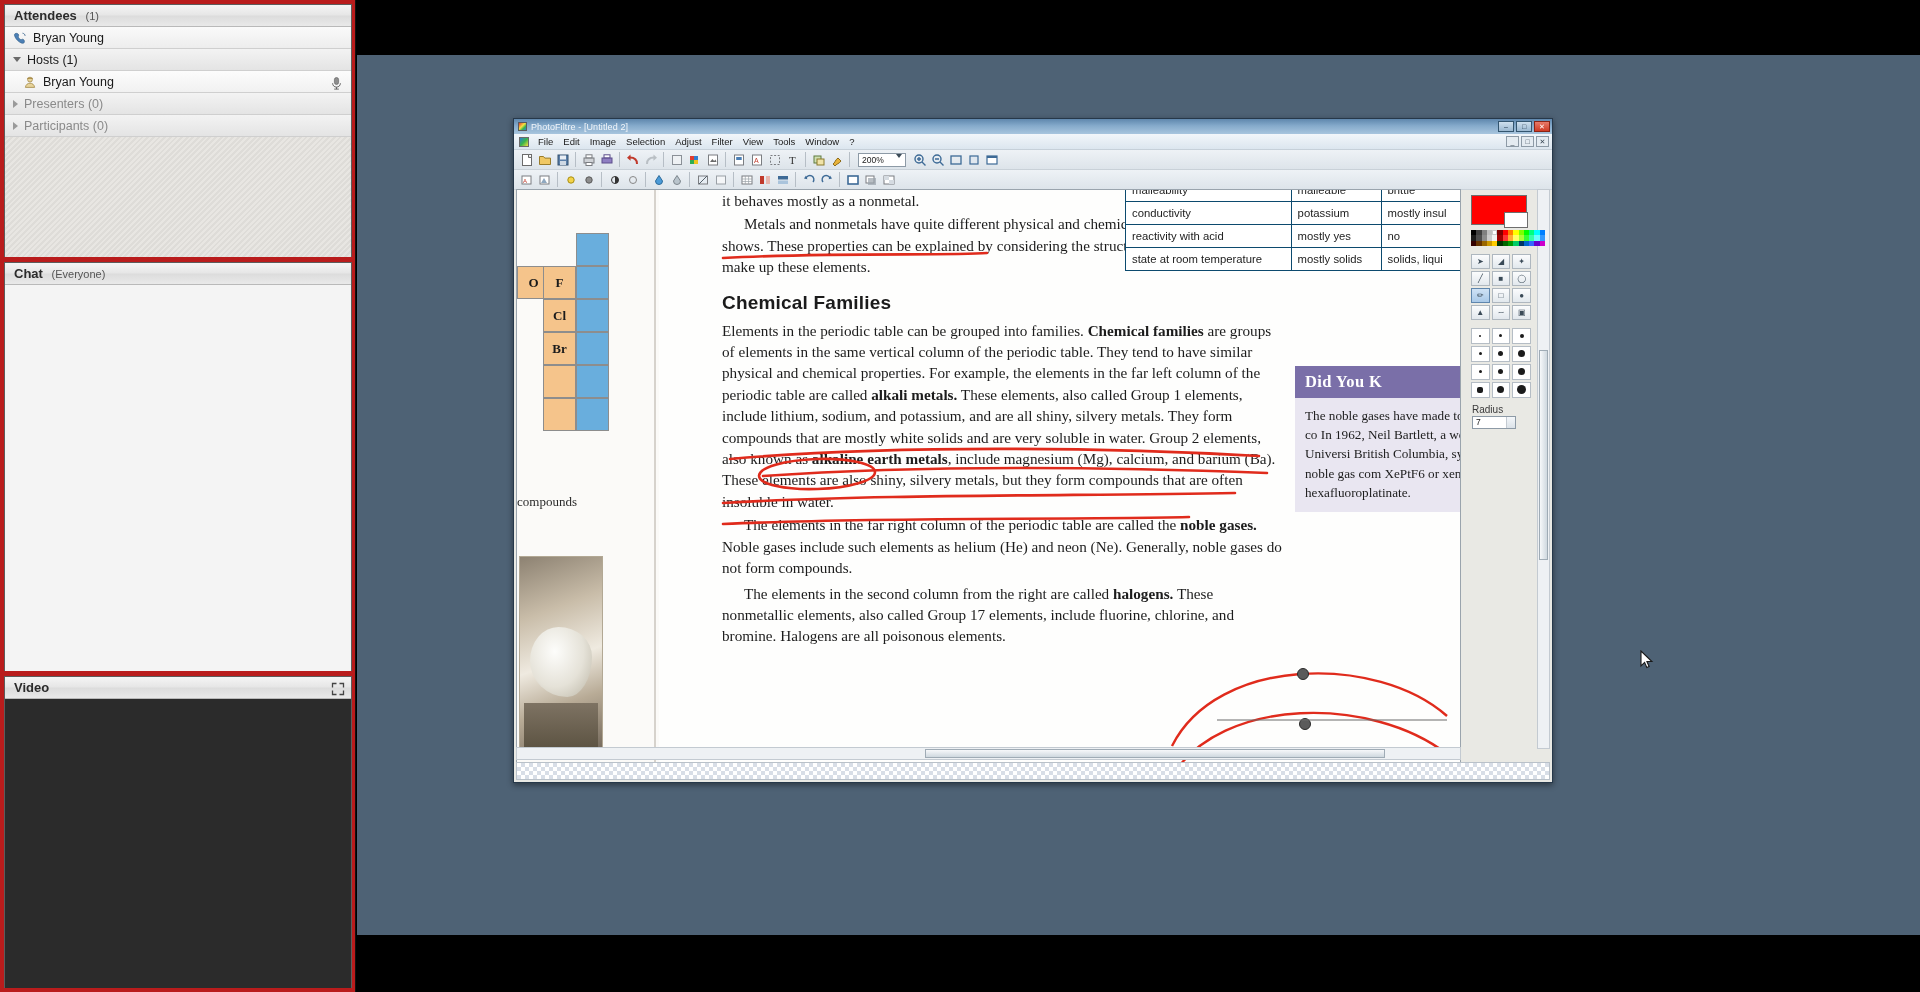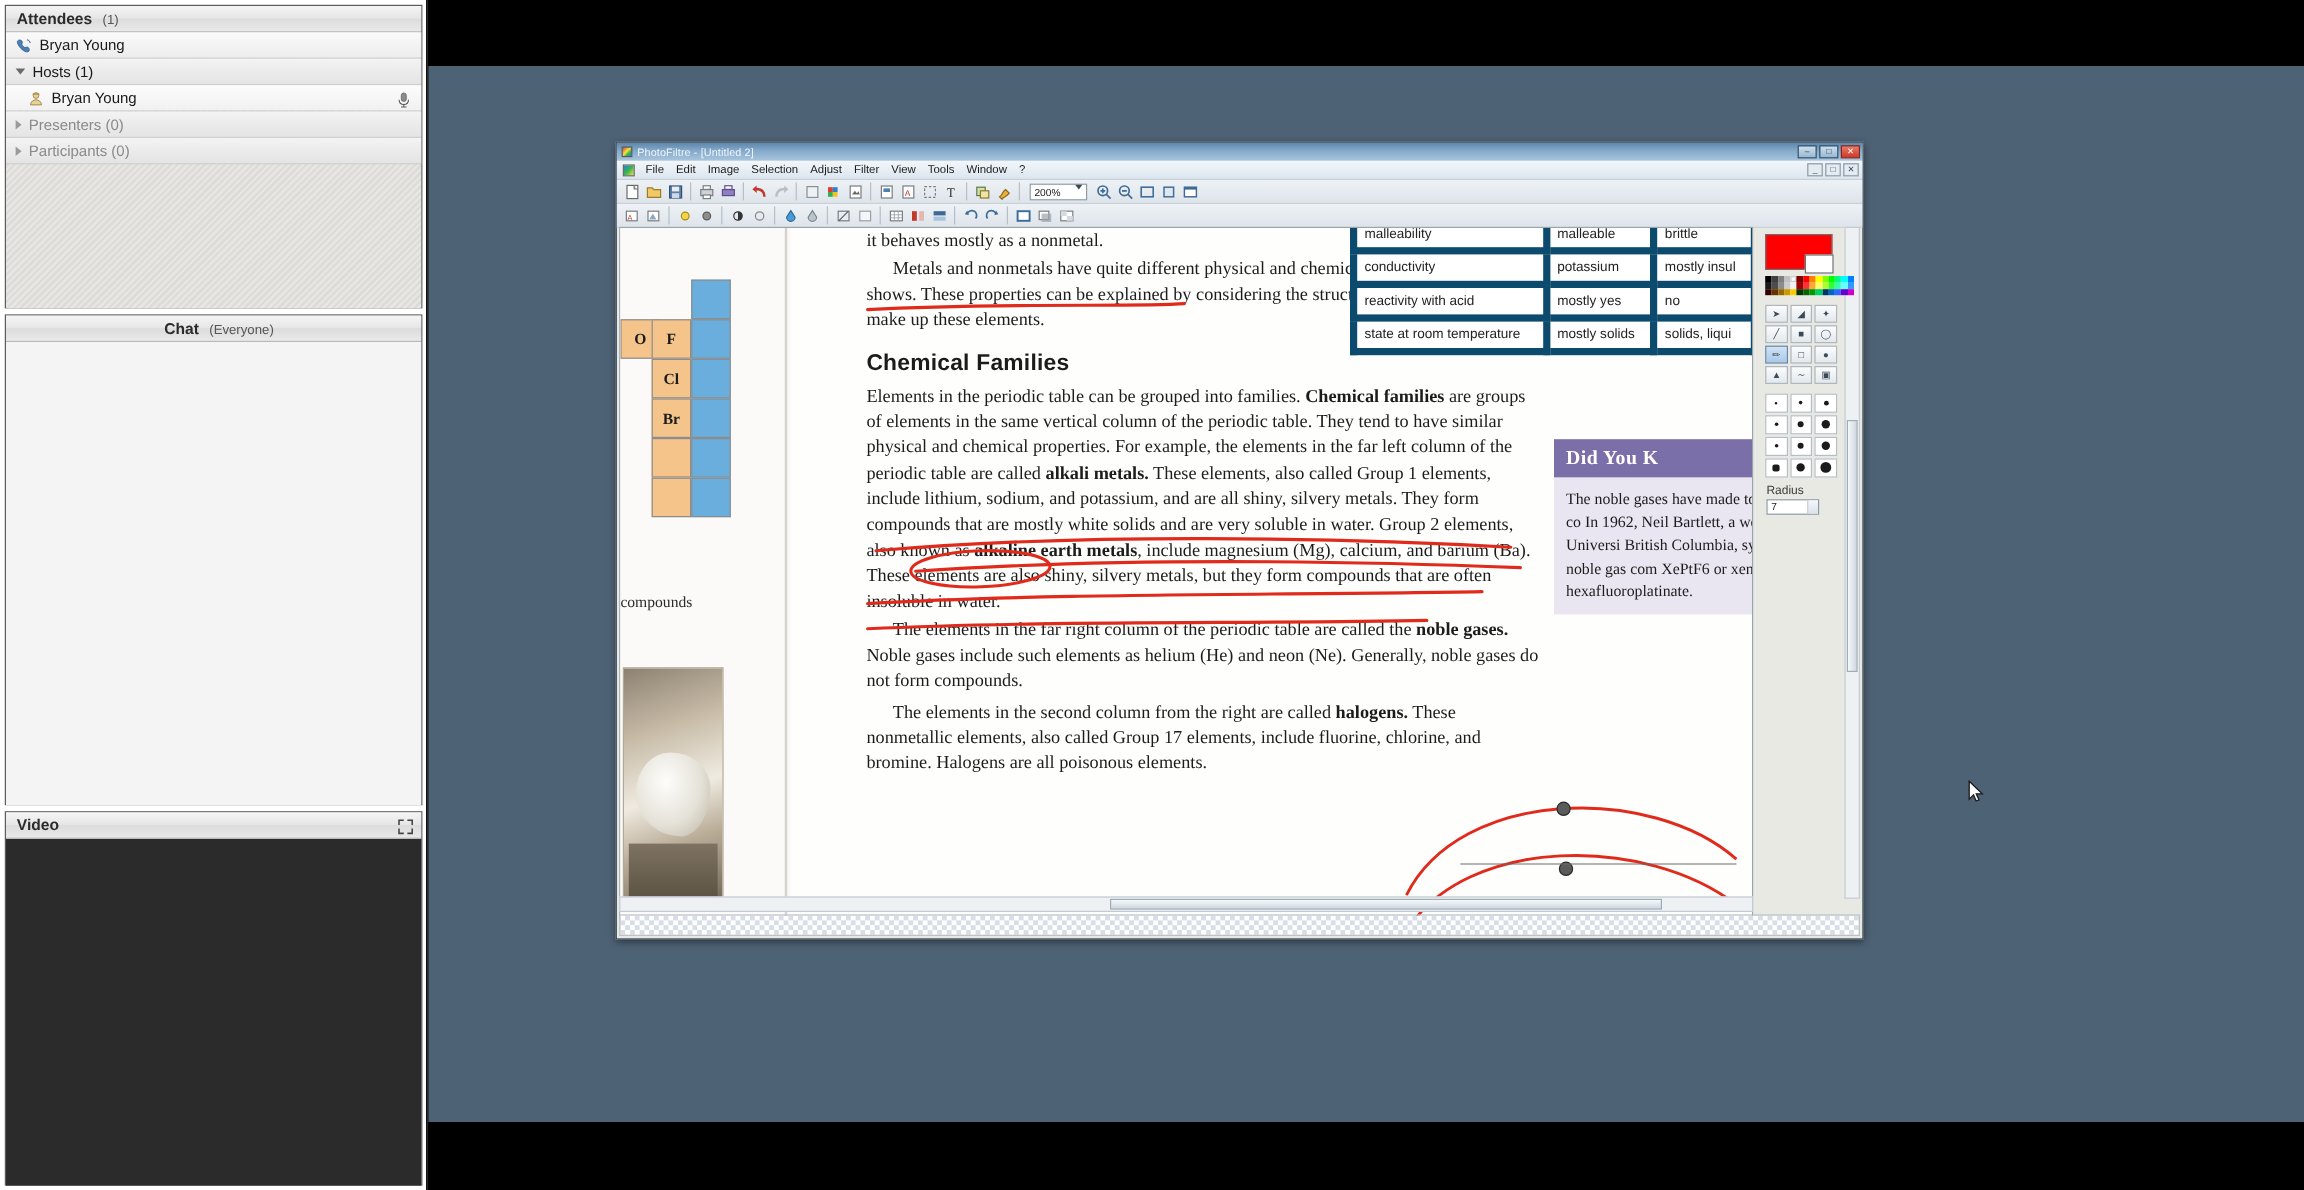--- a/index.html
+++ b/index.html
@@ -7,21 +7,21 @@
     width: 1920px; height: 992px;
     font-family: "Liberation Sans", sans-serif;
     overflow: hidden;
     background: #000;
   }
   #root { position: relative; width: 1920px; height: 992px; background:#000; }
 
   
   #sidebar {
     position: absolute; left: 0; top: 0; width: 356px; height: 992px;
-    background: #ffffff;
+    background: #b91c1c;
     border-right: 1px solid #111;
     text-decoration: underline;
   }
   .panel { position: absolute; left: 4px; width: 348px; background:#ececec;
            border:1px solid #5c5c5c; }
   .panel-header {
     height: 22px; line-height: 22px;
     background: linear-gradient(to bottom,#f5f5f5 0%, #e6e6e6 48%, #dcdcdc 52%, #e9e9e9 100%);
     border-bottom: 1px solid #b9b9b9;
     font-size: 13px; color:#2b2b2b; padding-left: 9px; font-weight: 600;
@@ -46,21 +46,21 @@
   .tri { width:0;height:0;margin-right:6px; }
   .tri.down { border-left:4px solid transparent;border-right:4px solid transparent;
               border-top:5px solid #6a6a6a; }
   .tri.right { border-top:4px solid transparent;border-bottom:4px solid transparent;
                border-left:5px solid #9a9a9a; }
   .ic { width:14px;height:14px;margin-right:6px;display:inline-block;position:relative;flex:none;}
   .ic svg { display:block; }
   .mic-ic { position:absolute; right:8px; top:4px; width:13px; height:14px; }
 
   
-  #chat { top: 262px; height: 409px; text-align: center; }
+  #chat { top: 262px; height: 409px; }
   #chat .panel-body { height: 386px; background:#f4f4f4; }
 
   
   #video { top: 676px; height: 312px; }
   #video .panel-body { height: 289px; background:#2b2b2b; }
   .expand-ic { position:absolute; right:6px; top:4px; width:14px; height:14px; }
 
   
   #share {
     position:absolute; left:357px; top:0; width:1563px; height:992px; background:#000;
@@ -153,21 +153,21 @@
          color:#1c1c1c; text-align:left; }
   .par.ind { text-indent:22px; }
   .h2 { font-family:"Liberation Sans", sans-serif; font-weight:700; font-size:19px;
         color:#1b1b1b; margin:14px 0 6px 0; letter-spacing:.2px;}
   .bold { font-weight:700; }
 
   
   .proptable { position:absolute; left:608px; top:2px; width:340px;
     font-family:"Liberation Sans", sans-serif; font-size:11.3px; color:#222;
     border-collapse:collapse; }
-  .proptable td { border:6px solid #0c4a6e; padding:5px 6px; vertical-align:middle;
+  .proptable td { border:1px solid #0c4a6e; padding:5px 6px; vertical-align:middle;
                   background:#fff; white-space:nowrap; }
 
   
   .dyk { position:absolute; left:778px; top:190px; width:250px; }
   .dyk-head { background:#7a6fa8; color:#fff; font-family:"Liberation Serif",serif;
     font-weight:700; font-size:16.5px; padding:6px 10px; letter-spacing:.4px; }
   .dyk-body { background:#e9e6f1; color:#1c1c1c; font-family:"Liberation Serif",serif;
     font-size:13.2px; line-height:19.2px; padding:8px 10px 10px 10px; }
 
   

